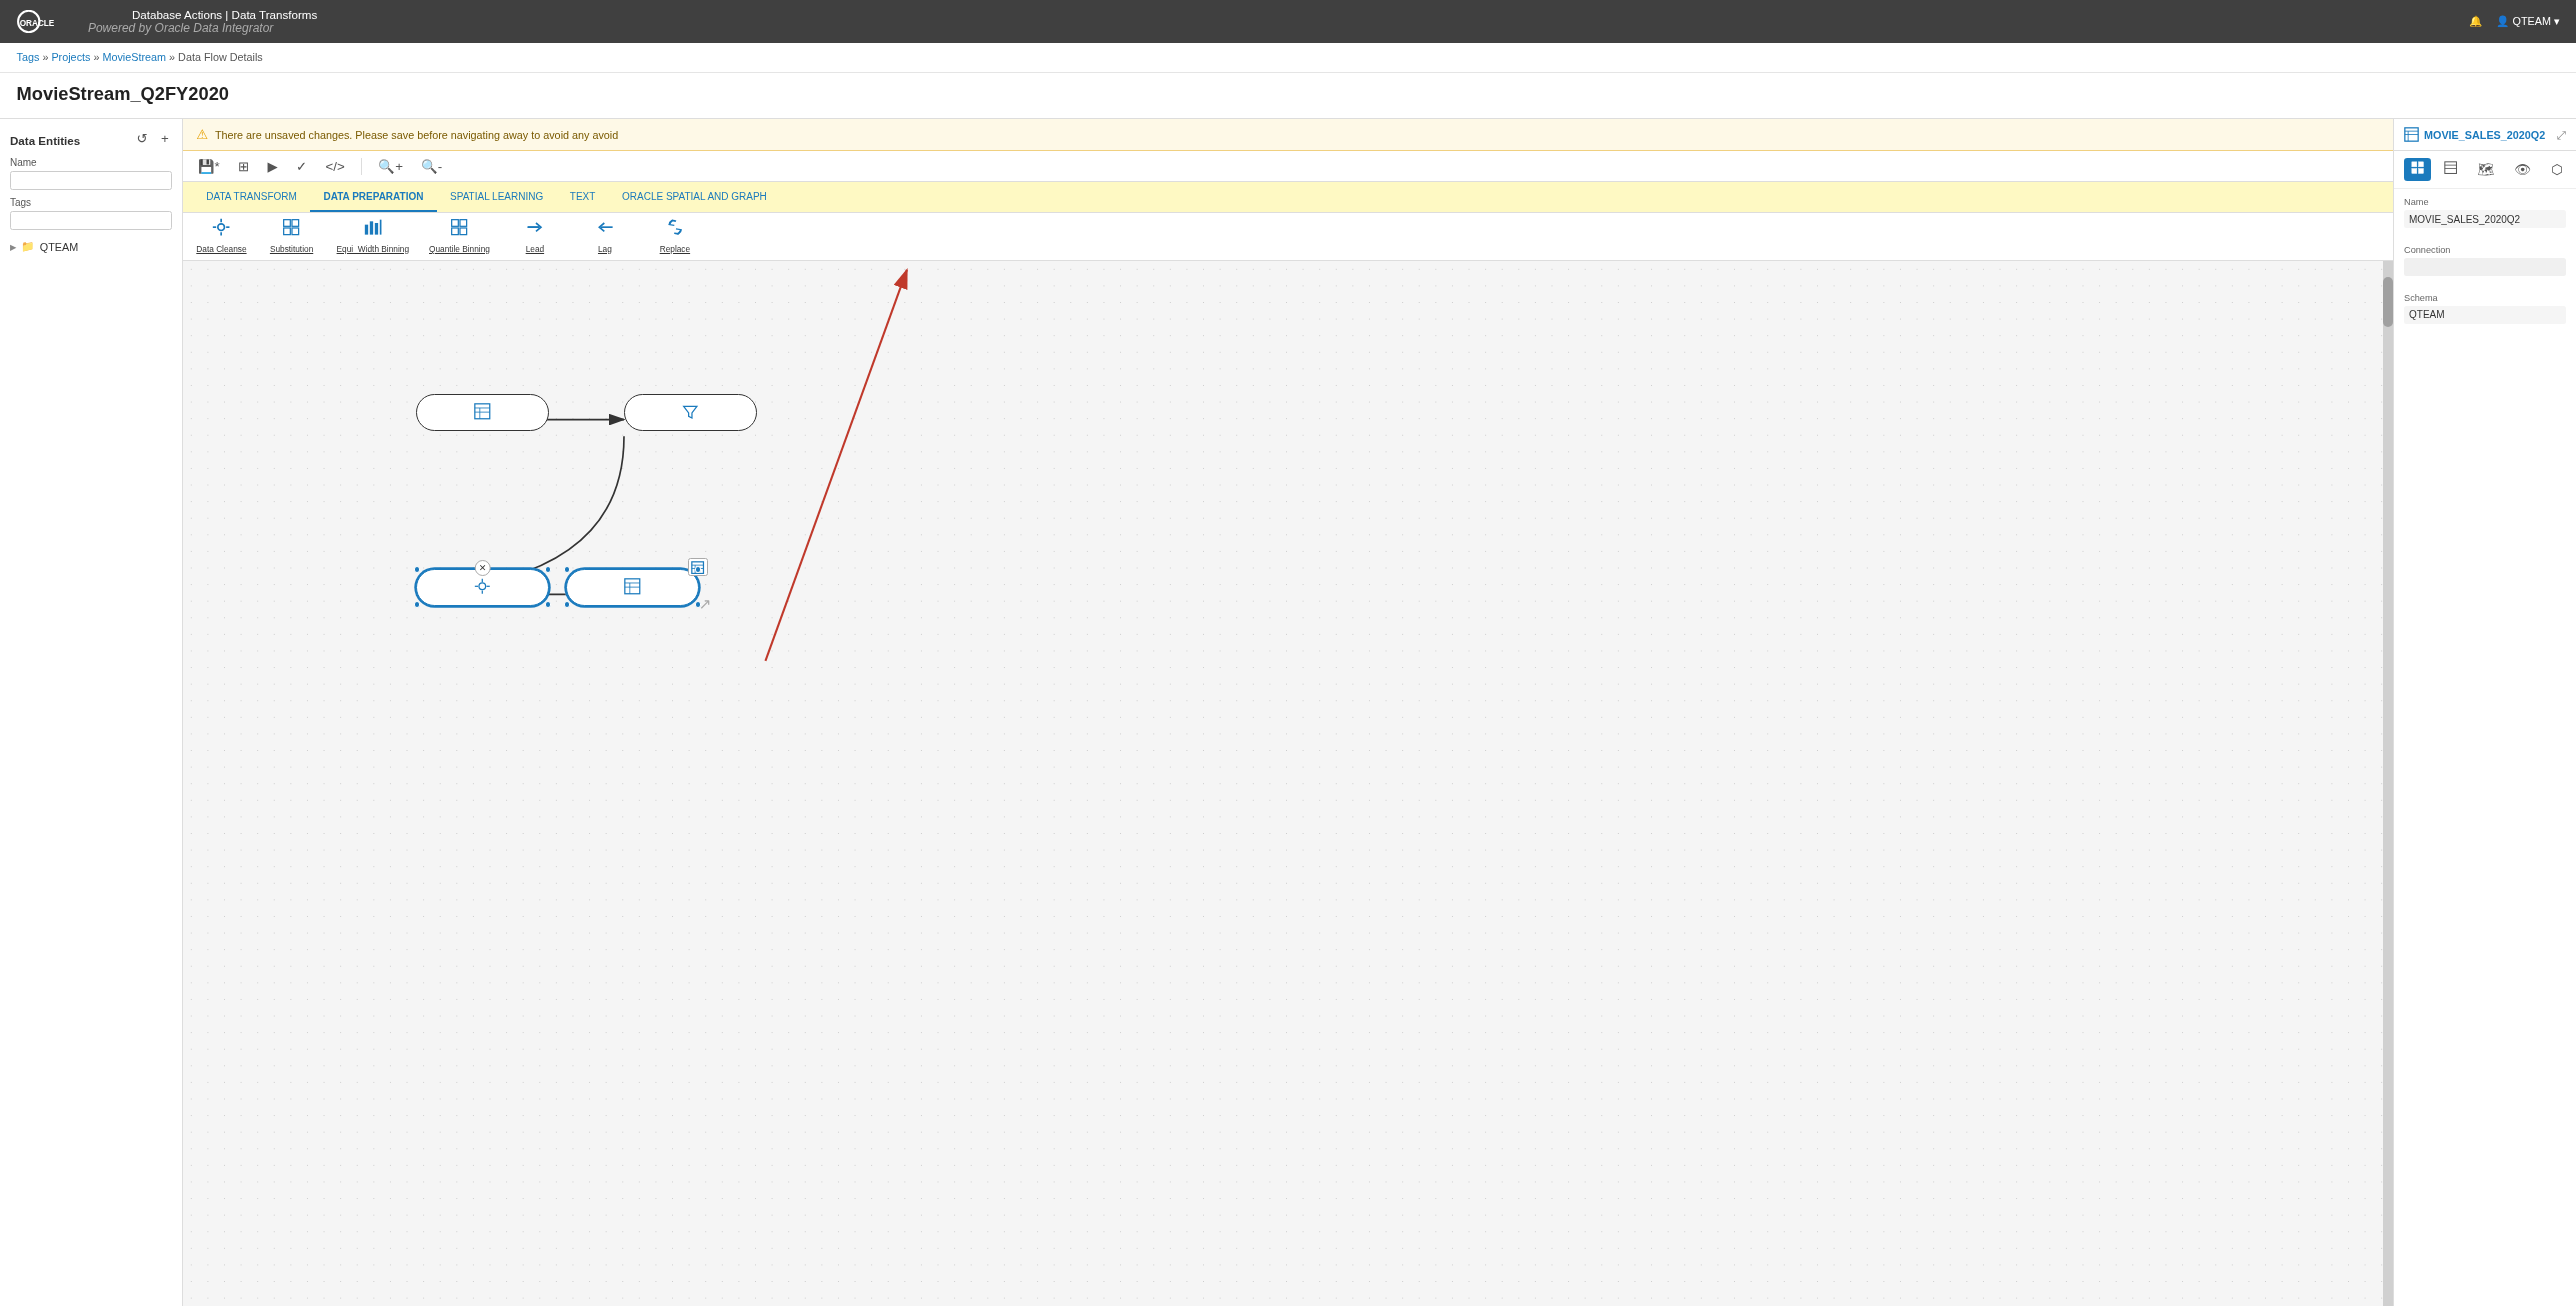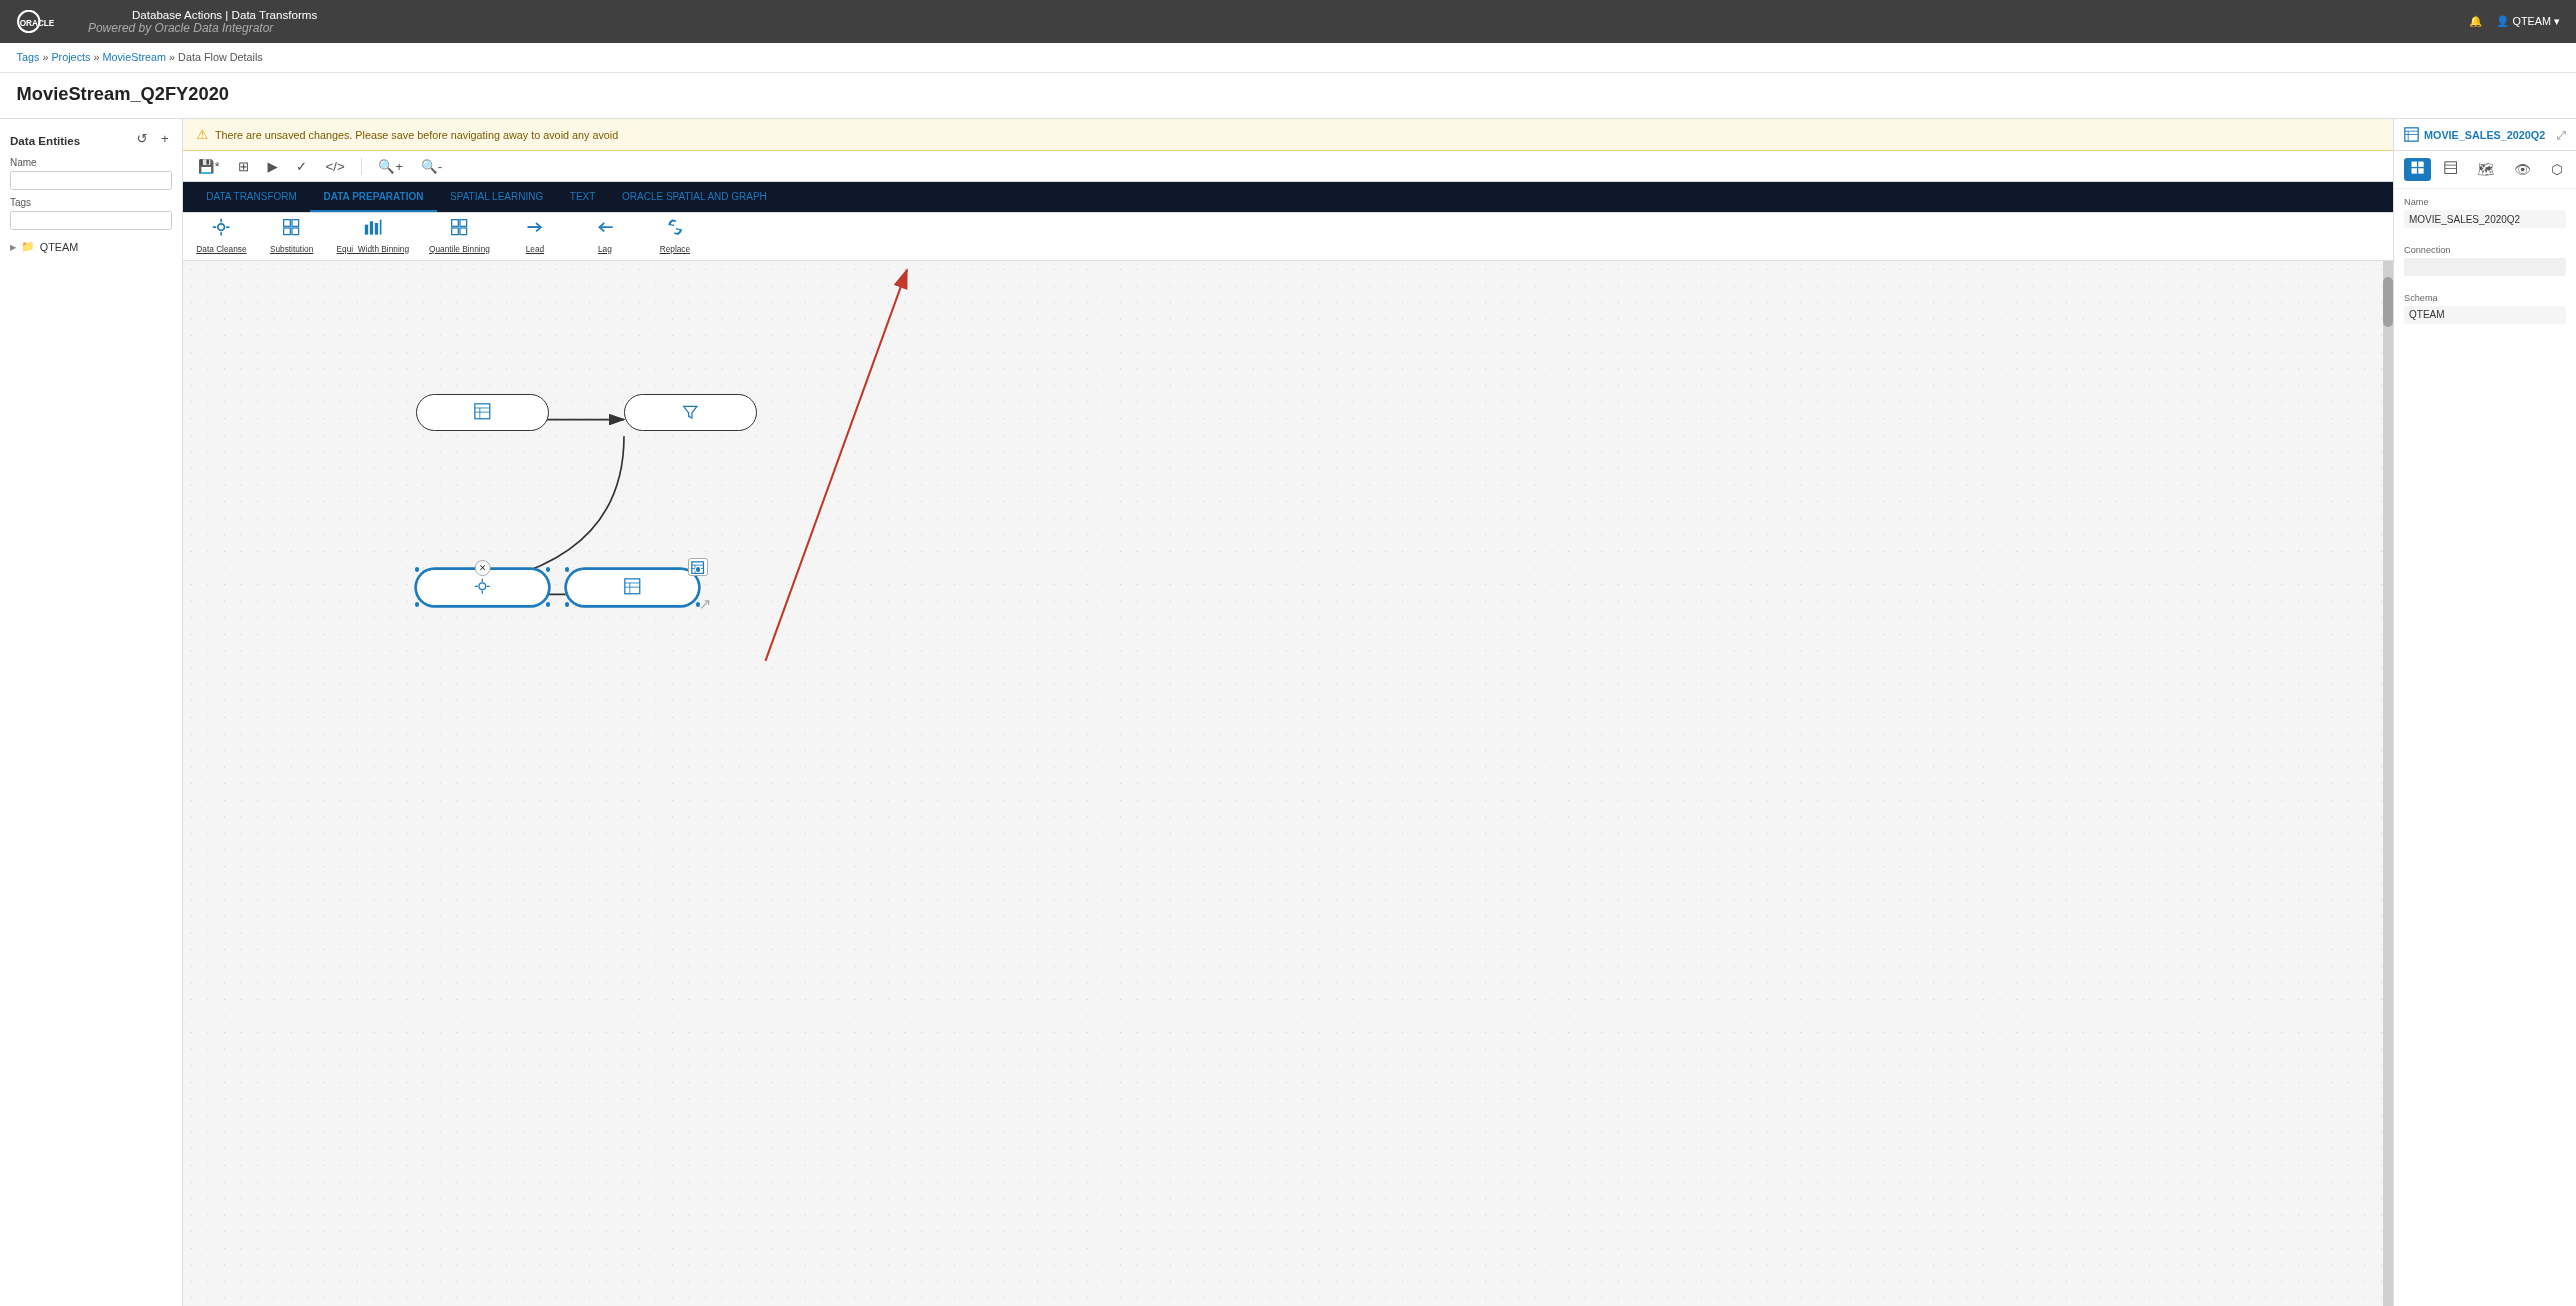--- a/index.html
+++ b/index.html
@@ -131,21 +131,21 @@
       color: #555;
     }
     .toolbar-divider { width: 0.8px; height: 16.6px; background: #ddd; margin: 0 3.3px; }
 
     
     .tabs-bar {
       border-bottom: 0.8px solid #ddd;
       display: flex;
       align-items: center;
       padding: 0 10px;
-      background: #0f172a;
+      background: #fef9c3;
     }
     .tab {
       padding: 8.3px 13.3px;
       font-size: 10px;
       cursor: pointer;
       color: #1a7abd;
       border-bottom: 2.5px solid transparent;
       font-weight: 500;
       white-space: nowrap;
     }

